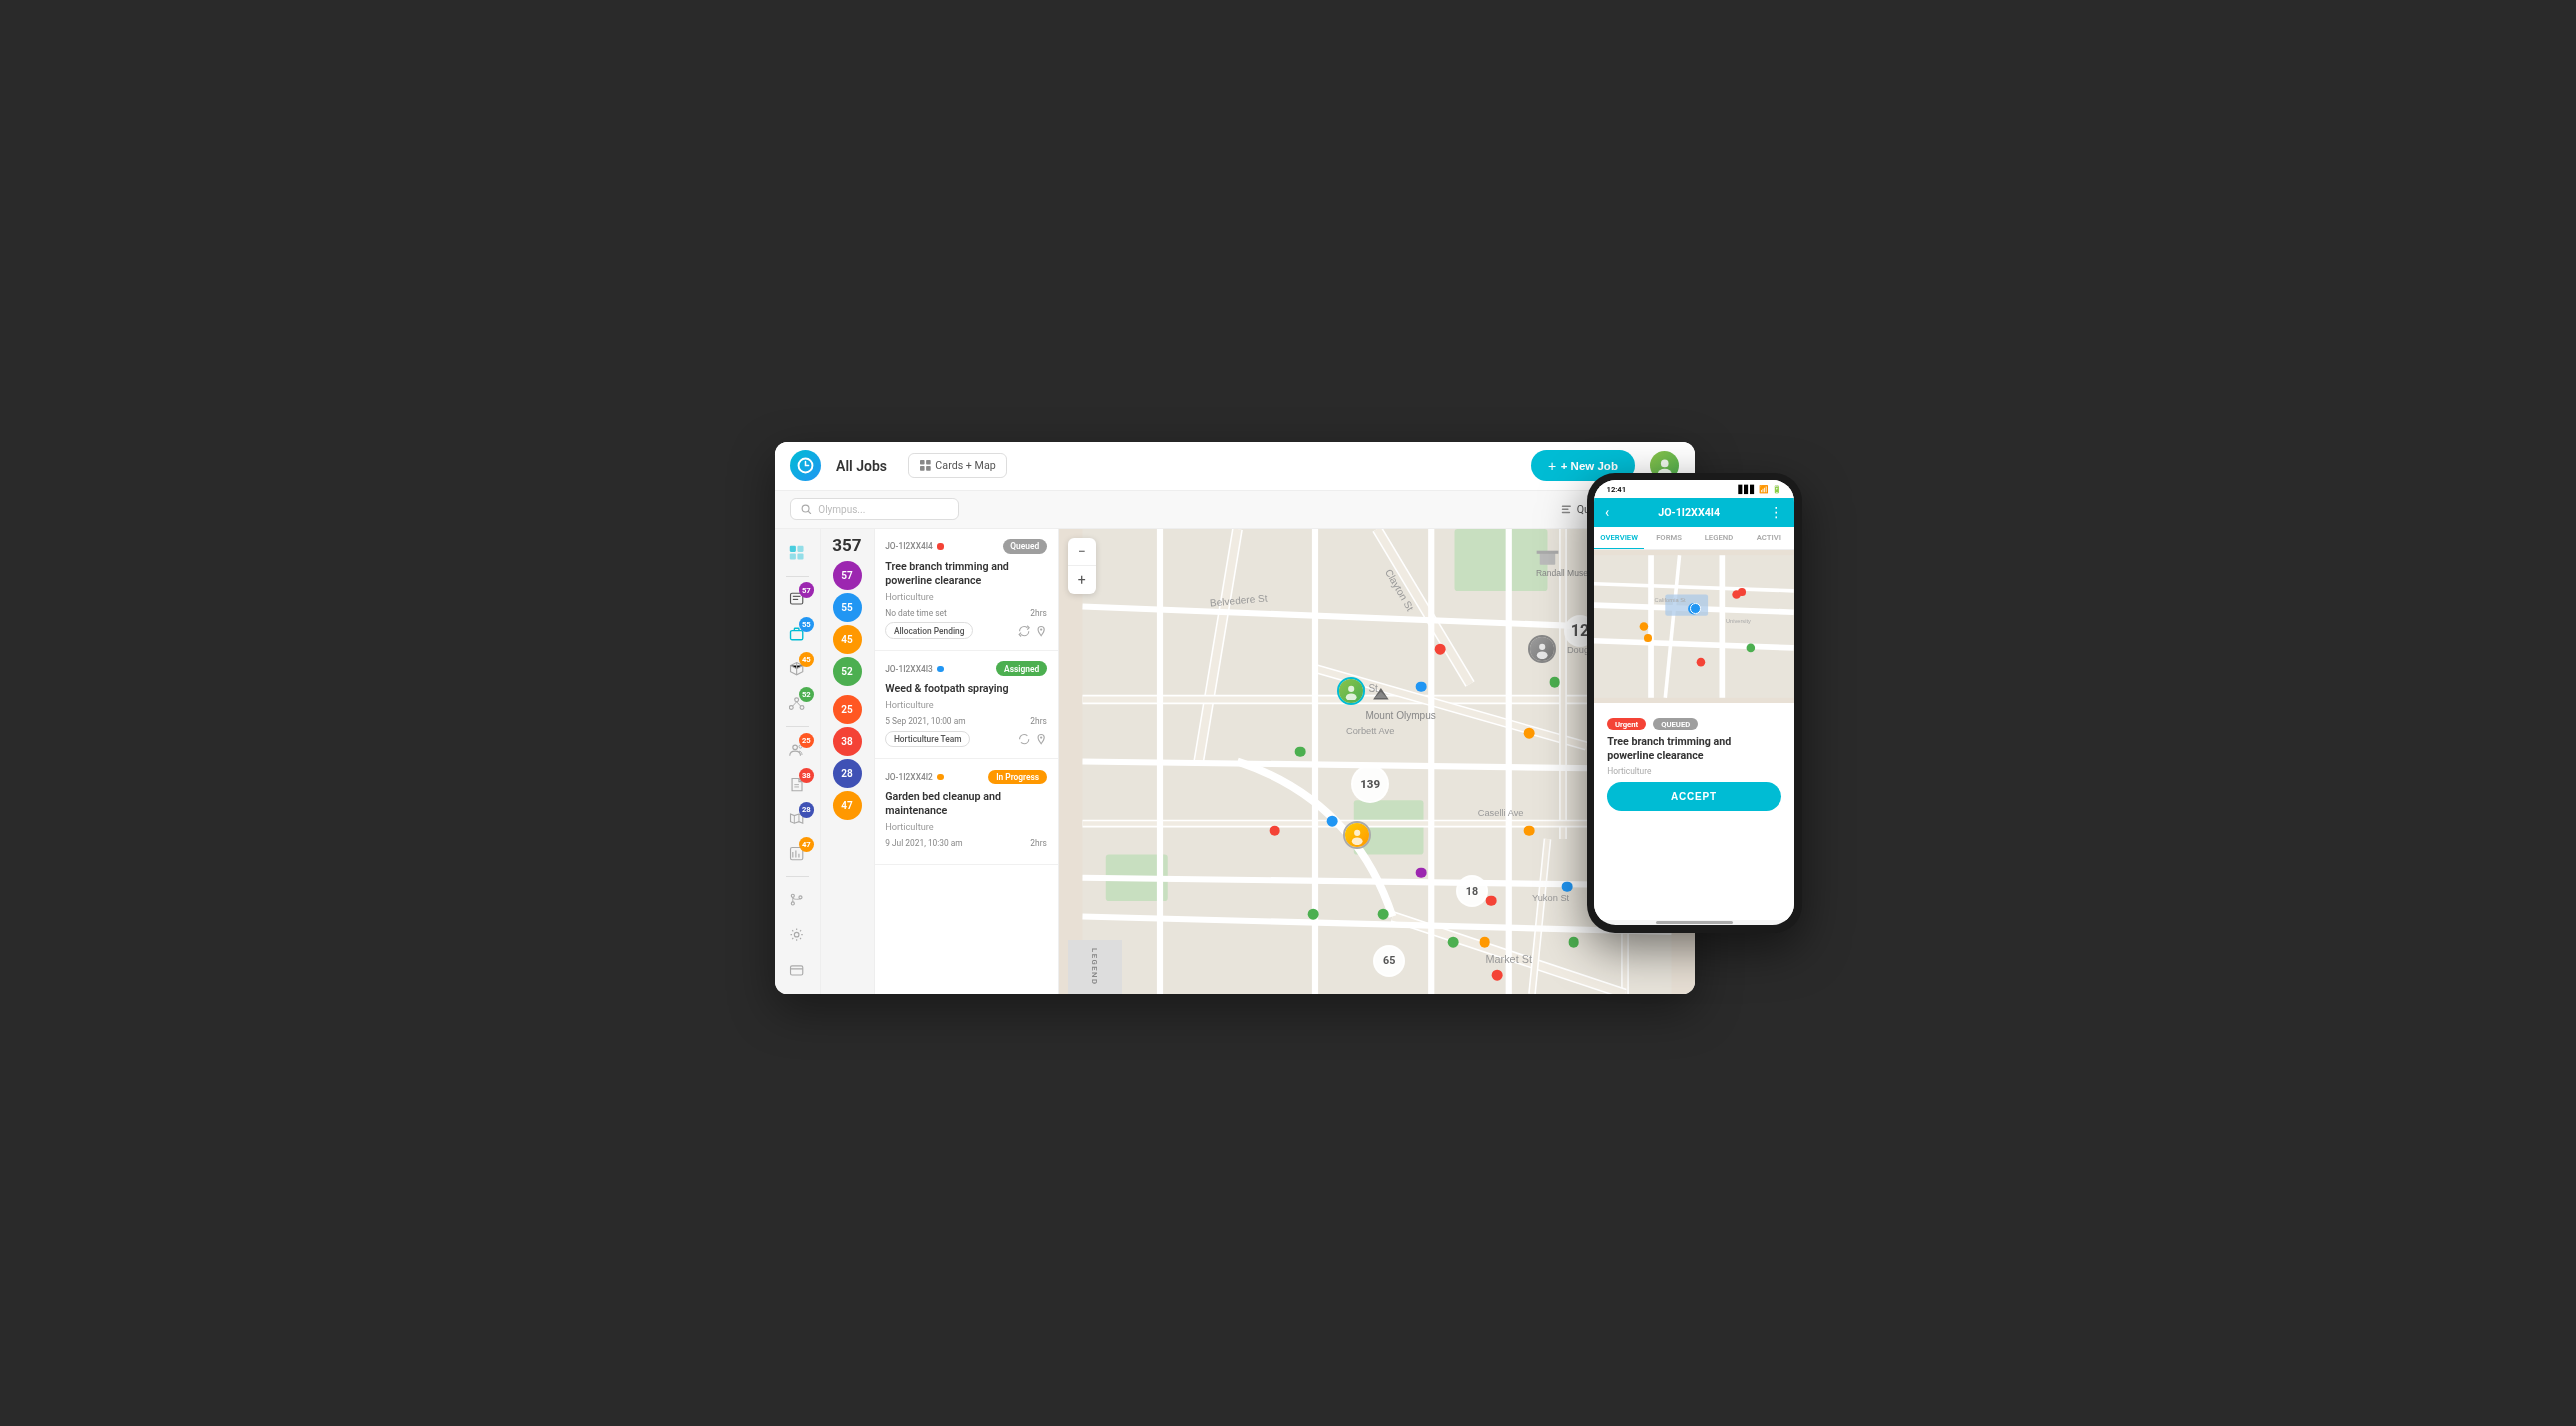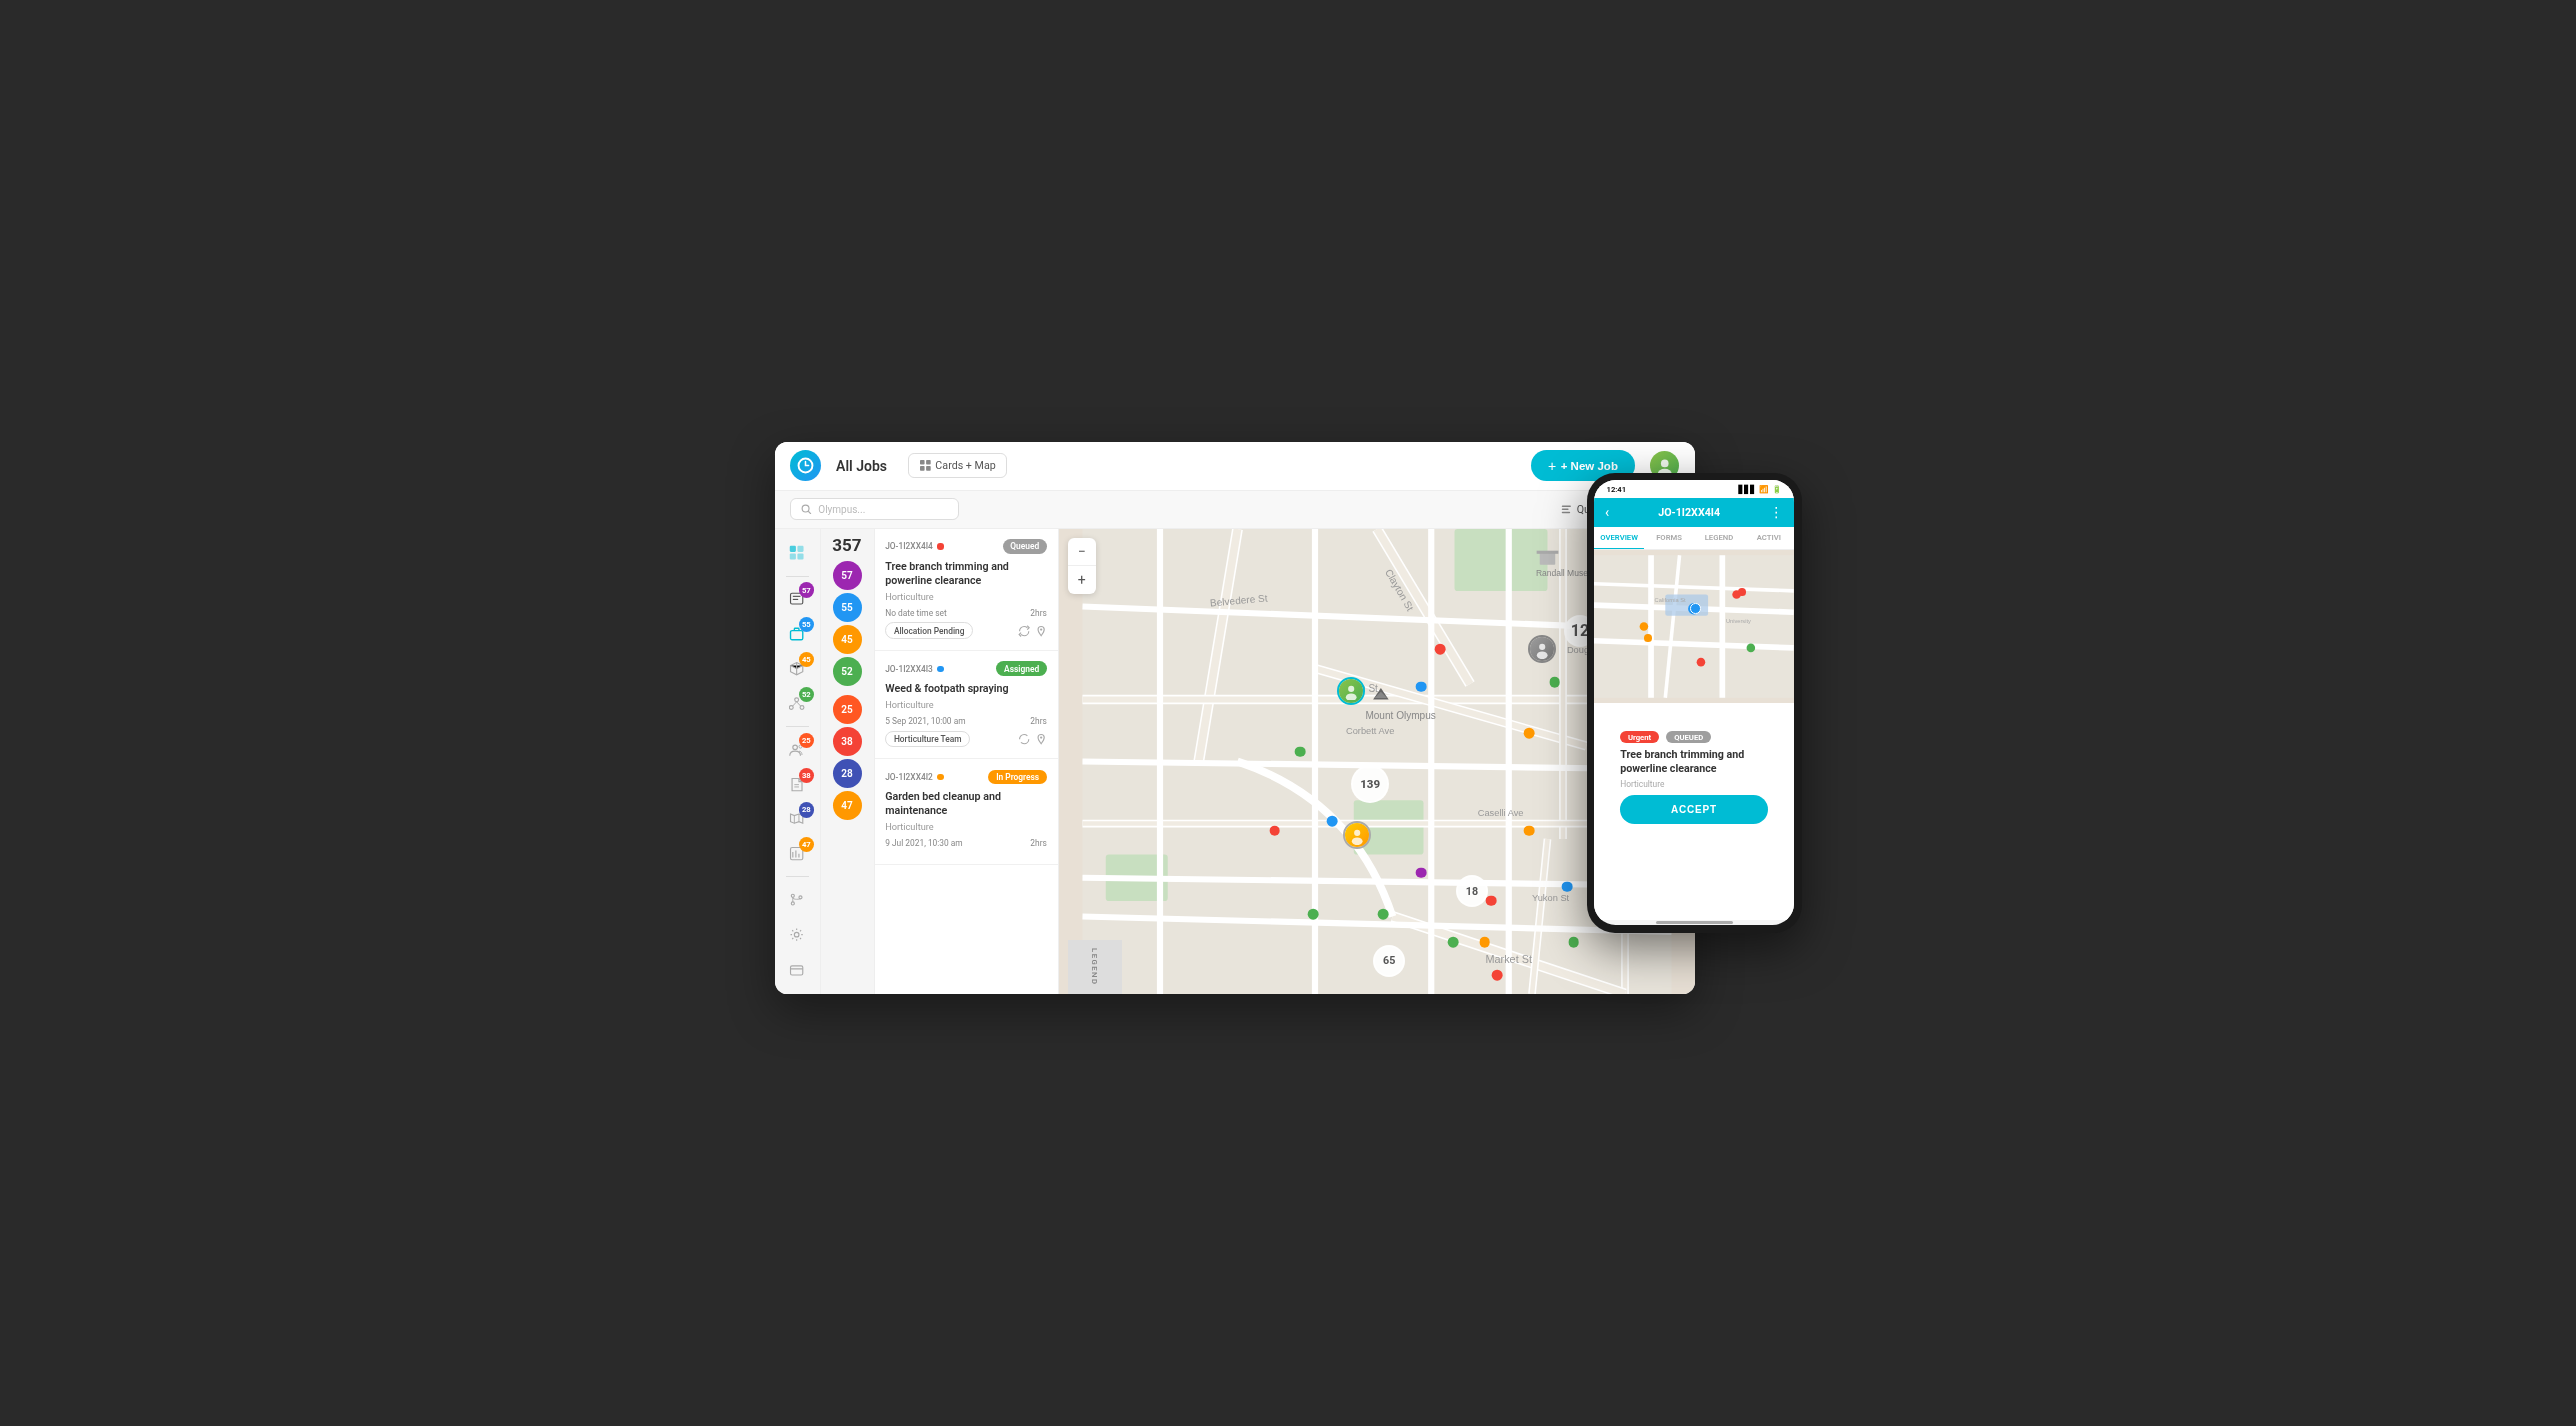--- a/index.html
+++ b/index.html
@@ -497,21 +497,21 @@
     }
 
     .phone-map-svg {
       width: 100%;
       height: 100%;
     }
 
     .phone-content {
       background: #fff;
       flex: 1;
-      padding: 26px;
+      padding: 13px;
     }
 
     .phone-urgent-badge {
       display: inline-block;
       background: #f44336;
       color: white;
       border-radius: 9.2px;
       padding: 1.5px 7.7px;
       font-size: 7.7px;
       font-weight: 700;

